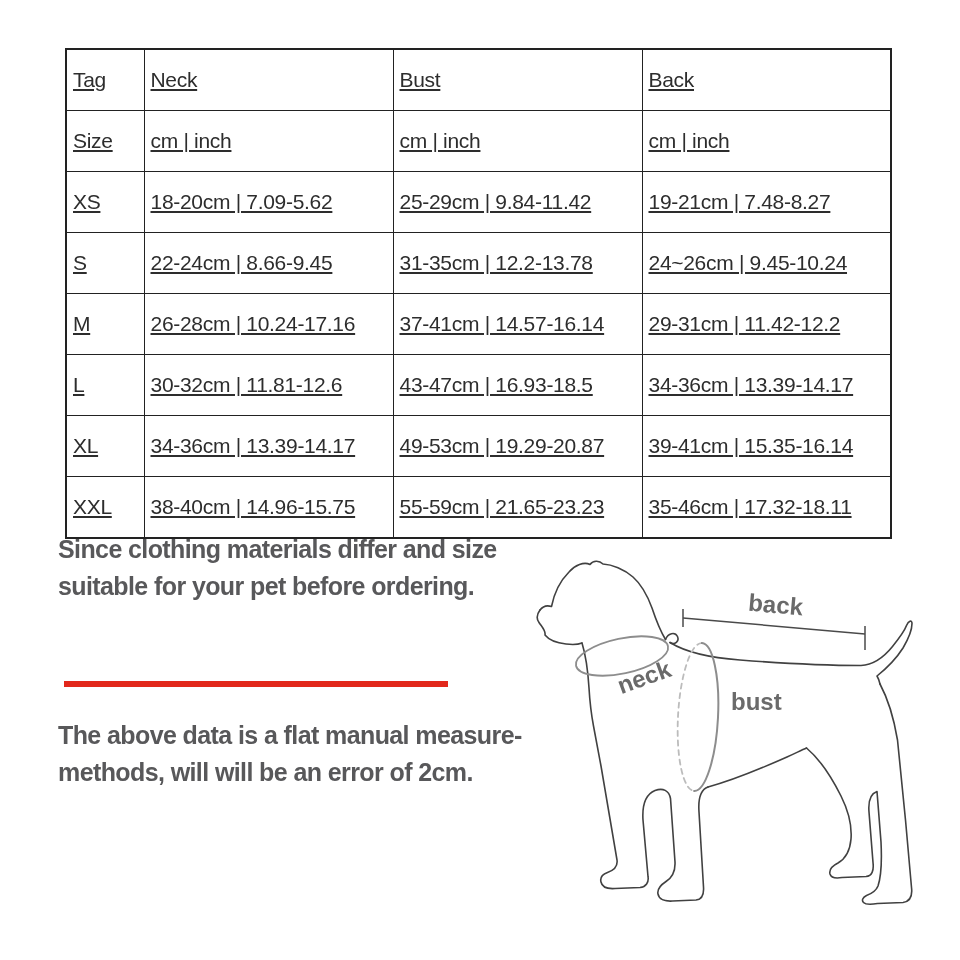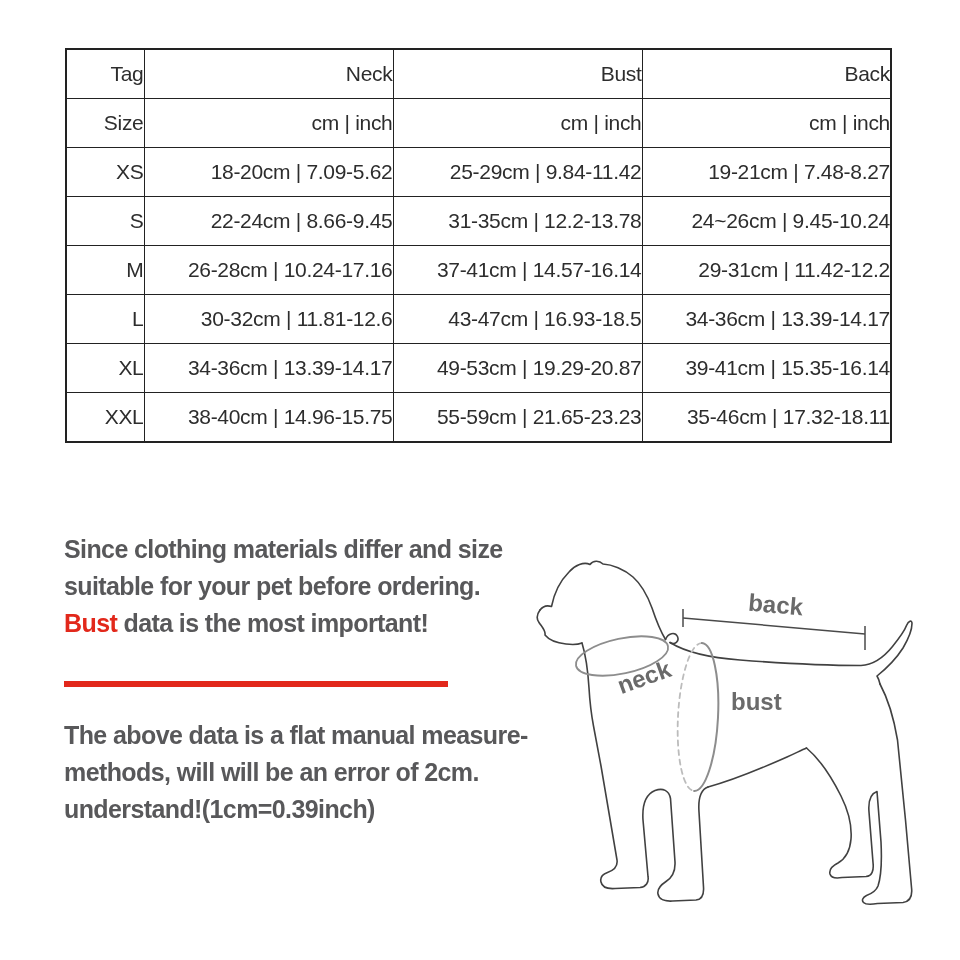--- a/index.html
+++ b/index.html
@@ -14,27 +14,27 @@
     width:960px;height:960px;background:#ffffff;position:relative;overflow:hidden;
     font-family:"Liberation Sans", sans-serif;
   }
   .size-table{
     position:absolute;left:65px;top:48px;width:825px;
     border-collapse:collapse;table-layout:fixed;
     border:2px solid var(--table-border);
   }
   .size-table th,.size-table td{
     border:1px solid var(--table-border);
-    height:48px;padding:0;text-align:right;vertical-align:middle;
+    height:48px;padding:6px;text-align:left;vertical-align:middle;
     font-weight:normal;font-size:21px;letter-spacing:-0.3px;
-    color:var(--table-text);white-space:nowrap;
+    color:var(--table-text);white-space:nowrap;text-decoration:underline;
   }
   .size-table th{font-size:21px;}
   .note{
-    position:absolute;left:64px;color:var(--note-text);
+    position:absolute;left:58px;color:var(--note-text);
     font-size:25px;font-weight:bold;letter-spacing:-0.6px;
     line-height:37px;white-space:nowrap;
   }
   .note1{top:531px;}
   .note2{top:717px;}
   .red{color:var(--accent-red);}
   .red-underline{
     position:absolute;left:64px;top:681px;width:384px;height:6px;
     background:var(--accent-red);
   }
@@ -106,29 +106,27 @@
         <td>35-46cm | 17.32-18.11</td>
       </tr>
     </tbody>
 </table>
 
 <div class="note note1">
   <div>
       <div class="line">Since clothing materials differ and size</div>
       <div class="line">suitable for your pet before ordering.</div>
     </div>
-  <div class="line"><span class="red">Bust</span><span> data is the most important!</span></div>
 </div>
 
 <div class="red-underline"></div>
 
 <div class="note note2">
     <div class="line">The above data is a flat manual measure-</div>
     <div class="line">methods, will will be an error of 2cm.</div>
-    <div class="line">understand!(1cm=0.39inch)</div>
   </div>
 
 <svg class="dog-svg" width="420" height="360" viewBox="0 0 420 360" xmlns="http://www.w3.org/2000/svg">
   <g stroke="#414141" stroke-width="1.6" fill="none" stroke-linecap="round" stroke-linejoin="round">
 
     <path d="M 5,60 C 2,64 1.5,69 4,72.5 C 7,77 11,81 10,85 C 14,90 22,93 31,94 C 39,95 44.5,94 47,93"></path>
 
     <path d="M 5,60 C 8,56 12,55 16.5,56.5 C 19,44 25,31 34,22 C 40,15 49,11.5 55,14.5 C 58,10.5 64,10 68,14 C 77,14.5 89,19 98,27 C 107,35 113,47 117,58 C 121,70 126,82 130.5,89.5"></path>
 
     <path d="M 130.5,89.5 C 133,83 140,81.5 142.5,86.5 C 144.5,91 140,95.5 135,92.5"></path>

